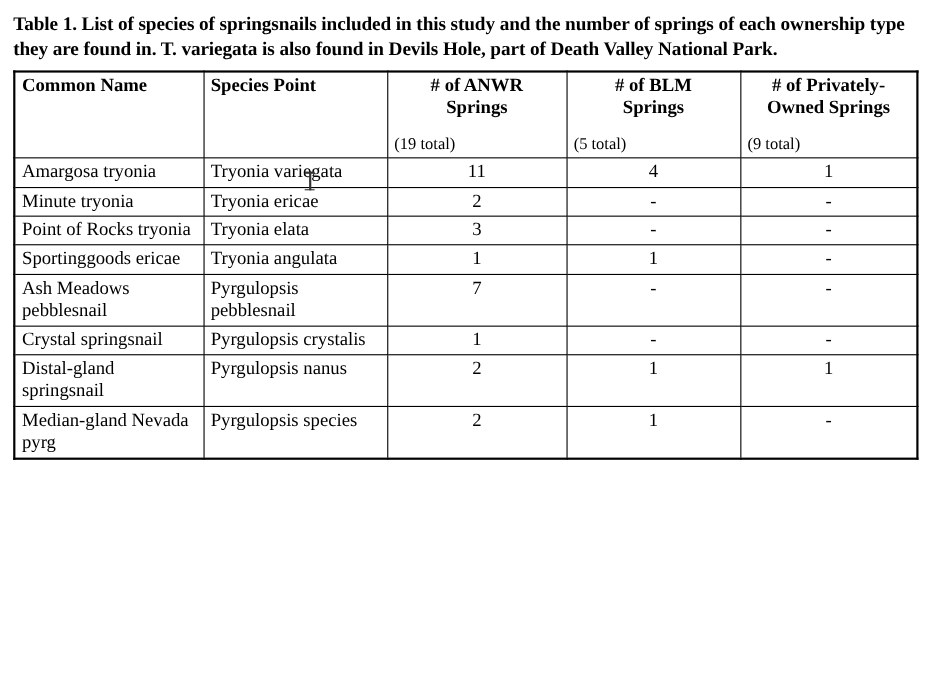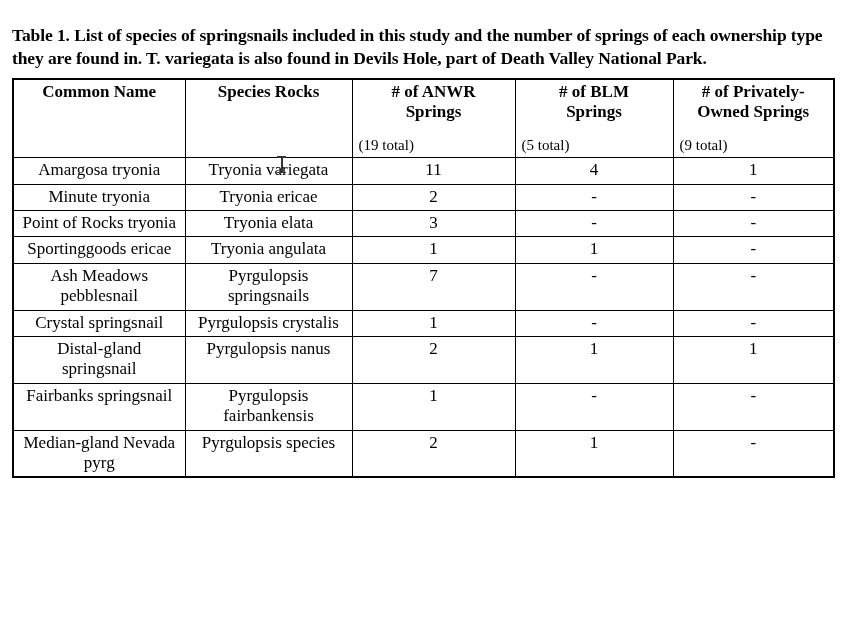--- a/index.html
+++ b/index.html
@@ -12,21 +12,21 @@
     height: 628px;
     font-family: "Liberation Serif", serif;
     color: #000000;
     overflow: hidden;
   }
   .page {
     width: 845px;
     height: 628px;
     position: relative;
     box-sizing: border-box;
-    padding: 24px 12px 0 12px;
+    padding: 10px 12px 0 12px;
   }
   .caption {
     font-weight: bold;
     font-size: 17.5px;
     line-height: 1.30;
     margin: 0 0 8px 0;
     letter-spacing: -0.1px;
   }
   table.species {
     border-collapse: collapse;
@@ -40,21 +40,20 @@
   table.species col.c3 { width: 158px; }
   table.species col.c4 { width: 161px; }
 
   table.species th,
   table.species td {
     border: 1px solid #000;
     vertical-align: top;
     padding: 2px 6px 3px 6px;
     font-size: 17px;
     line-height: 1.20;
-    text-align: center;
   }
   thead th {
     font-weight: bold;
     text-align: left;
     padding-top: 5px;
     padding-bottom: 6px;
   }
   thead th.numhead {
     text-align: center;
   }
@@ -127,21 +126,21 @@
         <col class="c2">
         <col class="c3">
         <col class="c4">
     </colgroup>
     <thead>
       <tr>
         <th class="hdr-common">
           <span class="hdr-line">Common Name</span>
         </th>
         <th class="hdr-species">
-          <span class="hdr-line">Species Rocks</span>
+          <span class="hdr-line">Species Point</span>
         </th>
         <th class="numhead">
           <span class="hdr-line"># of ANWR</span>
           <span class="hdr-line">Springs</span>
           <span class="hdr-sub">(19 total)</span>
         </th>
         <th class="numhead">
           <span class="hdr-line"># of BLM</span>
           <span class="hdr-line">Springs</span>
           <span class="hdr-sub">(5 total)</span>
@@ -177,47 +176,40 @@
       </tr>
       <tr>
         <td class="common">Sportinggoods ericae</td>
         <td class="species-name">Tryonia angulata</td>
         <td class="num">1</td>
         <td class="num">1</td>
         <td class="num">-</td>
       </tr>
       <tr>
         <td class="common">Ash Meadows pebblesnail</td>
-        <td class="species-name">Pyrgulopsis springsnails</td>
+        <td class="species-name">Pyrgulopsis pebblesnail</td>
         <td class="num">7</td>
         <td class="num">-</td>
         <td class="num">-</td>
       </tr>
       <tr>
         <td class="common">Crystal springsnail</td>
         <td class="species-name">Pyrgulopsis crystalis</td>
         <td class="num">1</td>
         <td class="num">-</td>
         <td class="num">-</td>
       </tr>
       <tr>
         <td class="common">Distal-gland springsnail</td>
         <td class="species-name">Pyrgulopsis nanus</td>
         <td class="num">2</td>
         <td class="num">1</td>
         <td class="num">1</td>
       </tr>
       <tr>
-        <td class="common">Fairbanks springsnail</td>
-        <td class="species-name">Pyrgulopsis fairbankensis</td>
-        <td class="num">1</td>
-        <td class="num">-</td>
-        <td class="num">-</td>
-      </tr>
-      <tr>
         <td class="common">Median-gland Nevada pyrg</td>
         <td class="species-name">Pyrgulopsis species</td>
         <td class="num">2</td>
         <td class="num">1</td>
         <td class="num">-</td>
       </tr>
     </tbody>
   </table>
 
   <div class="cursor">

